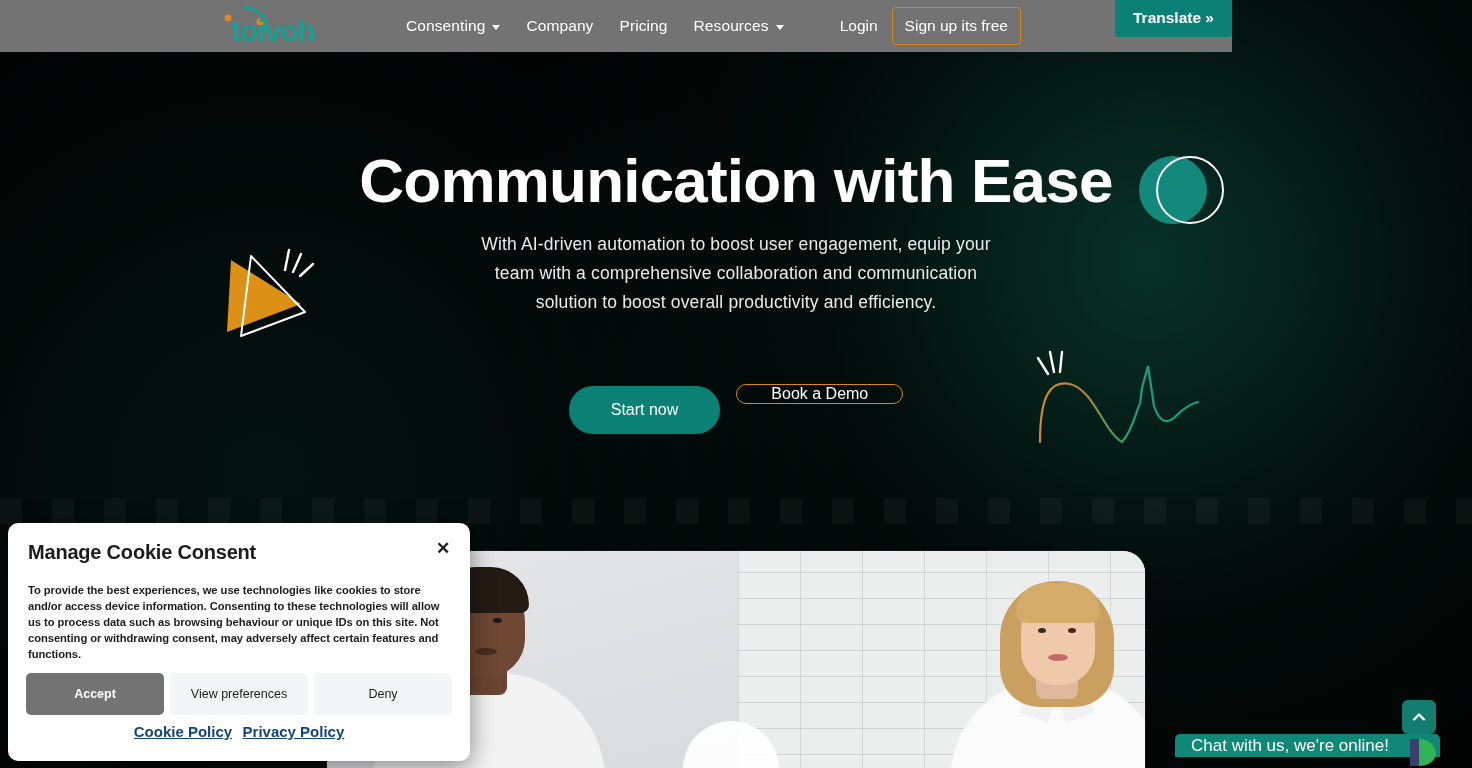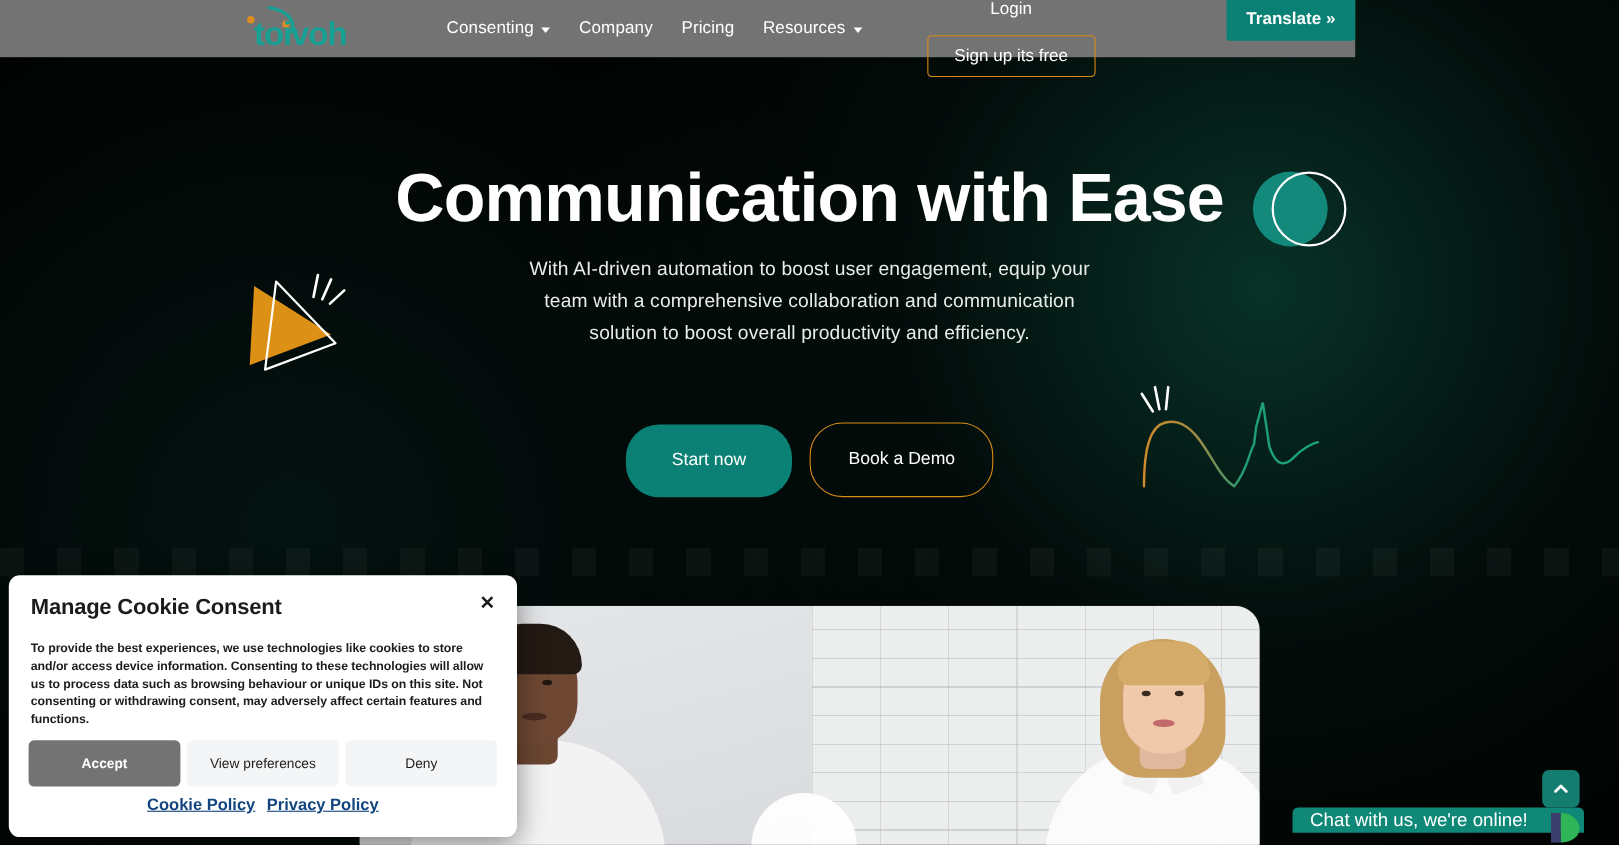--- a/index.html
+++ b/index.html
@@ -37,25 +37,25 @@
     display:flex; align-items:center; gap:26px;
   }
   .nav-link {
     color:#fff; font-size:15.5px; letter-spacing:.1px;
     display:flex; align-items:center; gap:7px; cursor:pointer; white-space:nowrap;
   }
   .caret {
     width:0; height:0; border-left:4.5px solid transparent; border-right:4.5px solid transparent;
     border-top:5px solid #fff; display:inline-block; margin-top:2px;
   }
-  .nav-right { position:absolute; right:236px; top:0; height:52px; display:flex; align-items:center; gap:14px;flex-direction:column; }
+  .nav-right { position:absolute; right:211px; top:0; height:52px; display:flex; align-items:center; gap:14px; }
   .login-link { color:#fff; font-size:15.5px; cursor:pointer; }
   .signup-btn {
     border:1.5px solid #d98b16; color:#fff; font-size:15.5px;
-    padding:9px 24px; border-radius:4px; background:transparent; cursor:pointer; white-space:nowrap;
+    padding:9px 12px; border-radius:4px; background:transparent; cursor:pointer; white-space:nowrap;
     font-family:"Liberation Sans", sans-serif;
   }
   .translate-btn {
     position:absolute; right:0; top:0; background:#0b8175; color:#fff;
     font-size:15.5px; font-weight:bold; padding:9px 18px 10px; border:none; cursor:pointer;
     border-radius:0 0 3px 3px; font-family:"Liberation Sans", sans-serif;
   }
 
   
   .hero-title {
@@ -66,21 +66,21 @@
     position:absolute; left:50%; transform:translateX(-50%); top:230px; width:536px;
     color:#e8eceb; font-size:17.5px; line-height:29px; text-align:center; letter-spacing:.15px;
   }
   .hero-cta { position:absolute; left:0; right:0; top:386px; display:flex; justify-content:center; gap:16px; }
   .btn-start {
     background:#0b8175; color:#fff; font-size:16px; border:none; cursor:pointer;
     padding:15px 42px; border-radius:30px; font-family:"Liberation Sans", sans-serif;
   }
   .btn-demo {
     background:transparent; color:#fff; font-size:16px; cursor:pointer;
-    border:1.5px solid #d98b16; padding:24px 34px; border-radius:30px;
+    border:1.5px solid #d98b16; padding:0 34px; border-radius:30px;
     font-family:"Liberation Sans", sans-serif; align-self:flex-start; margin-top:-2px;
   }
 
   
   .deco { position:absolute; pointer-events:none; }
   .deco-circles { left:1131px; top:144px; width:104px; height:92px; }
   .deco-triangle { left:205px; top:228px; width:118px; height:112px; }
   .deco-wave     { left:1030px; top:346px; width:180px; height:100px; }
 
   

